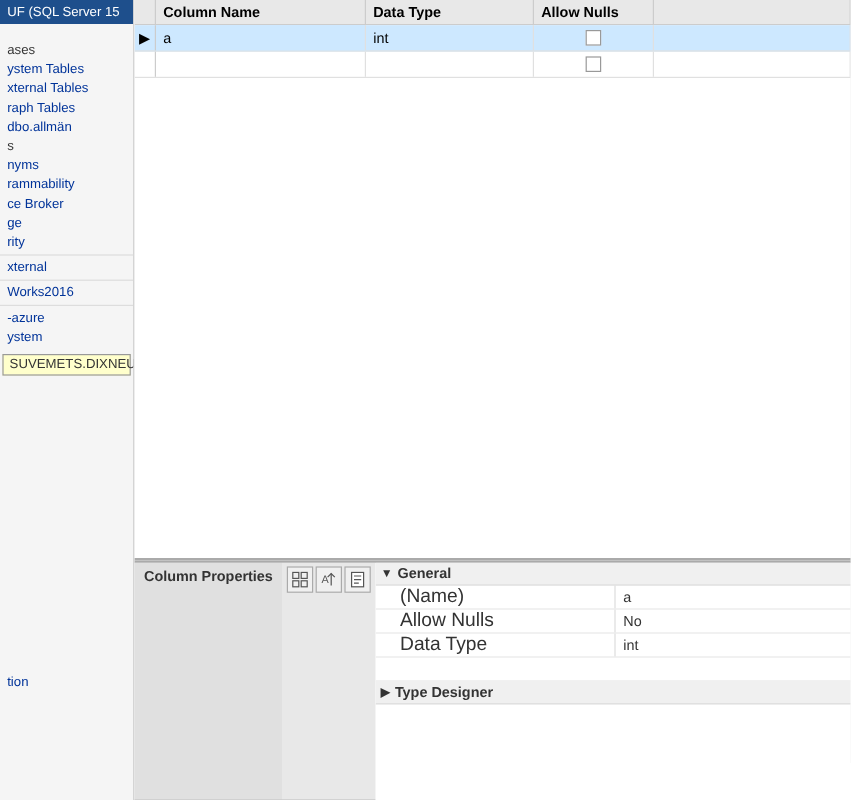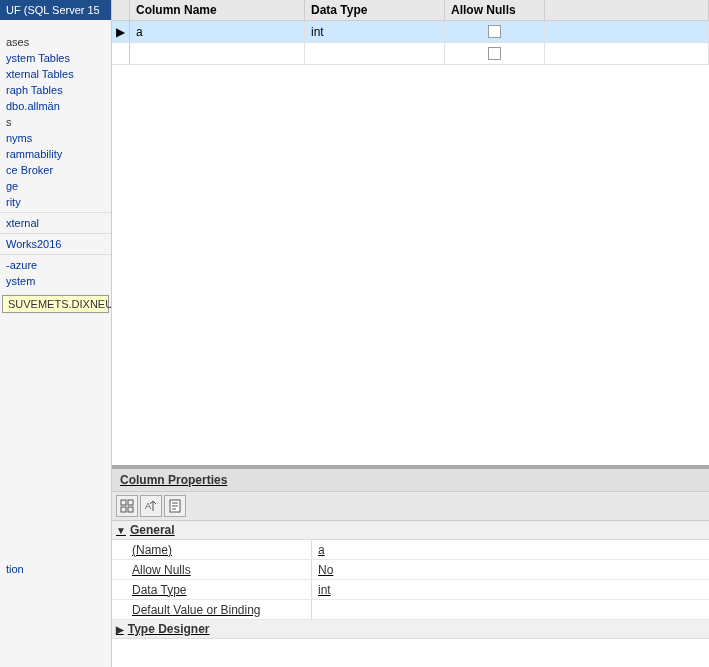--- a/index.html
+++ b/index.html
@@ -162,22 +162,21 @@
       background: white;
       display: inline-block;
     }
 
     
     .col-properties {
       height: 200px;
       background: #f5f5f5;
       border-top: 2px solid #aaa;
       display: flex;
-      flex-direction: column;
-      text-decoration: underline;
+      flex-direction: row;
     }
     .col-properties-header {
       background: #e0e0e0;
       padding: 4px 8px;
       font-size: 12px;
       font-weight: bold;
       color: #333;
       border-bottom: 1px solid #ccc;
     }
     .col-properties-toolbar {
@@ -220,21 +219,21 @@
       font-size: 10px;
     }
     .prop-row {
       display: flex;
       border-bottom: 1px solid #e8e8e8;
       height: 20px;
     }
     .prop-label {
       width: 200px;
       padding: 2px 4px 2px 20px;
-      font-size: 12px;
+      font-size: 16px;
       color: #333;
       border-right: 1px solid #ddd;
       display: flex;
       align-items: center;
     }
     .prop-value {
       flex: 1;
       padding: 2px 6px;
       font-size: 12px;
       color: #333;
@@ -362,21 +361,20 @@
       </div>
       <div class="prop-row">
         <div class="prop-label">Allow Nulls</div>
         <div class="prop-value">No</div>
       </div>
       <div class="prop-row">
         <div class="prop-label">Data Type</div>
         <div class="prop-value">int</div>
       </div>
       <div class="prop-row">
-        <div class="prop-label">Default Value or Binding</div>
         <div class="prop-value"></div>
       </div>
 
       <div class="prop-section-header">
         <span class="prop-section-toggle">▶</span>
         <span>Type Designer</span>
       </div>
 
     </div>
   </div>

